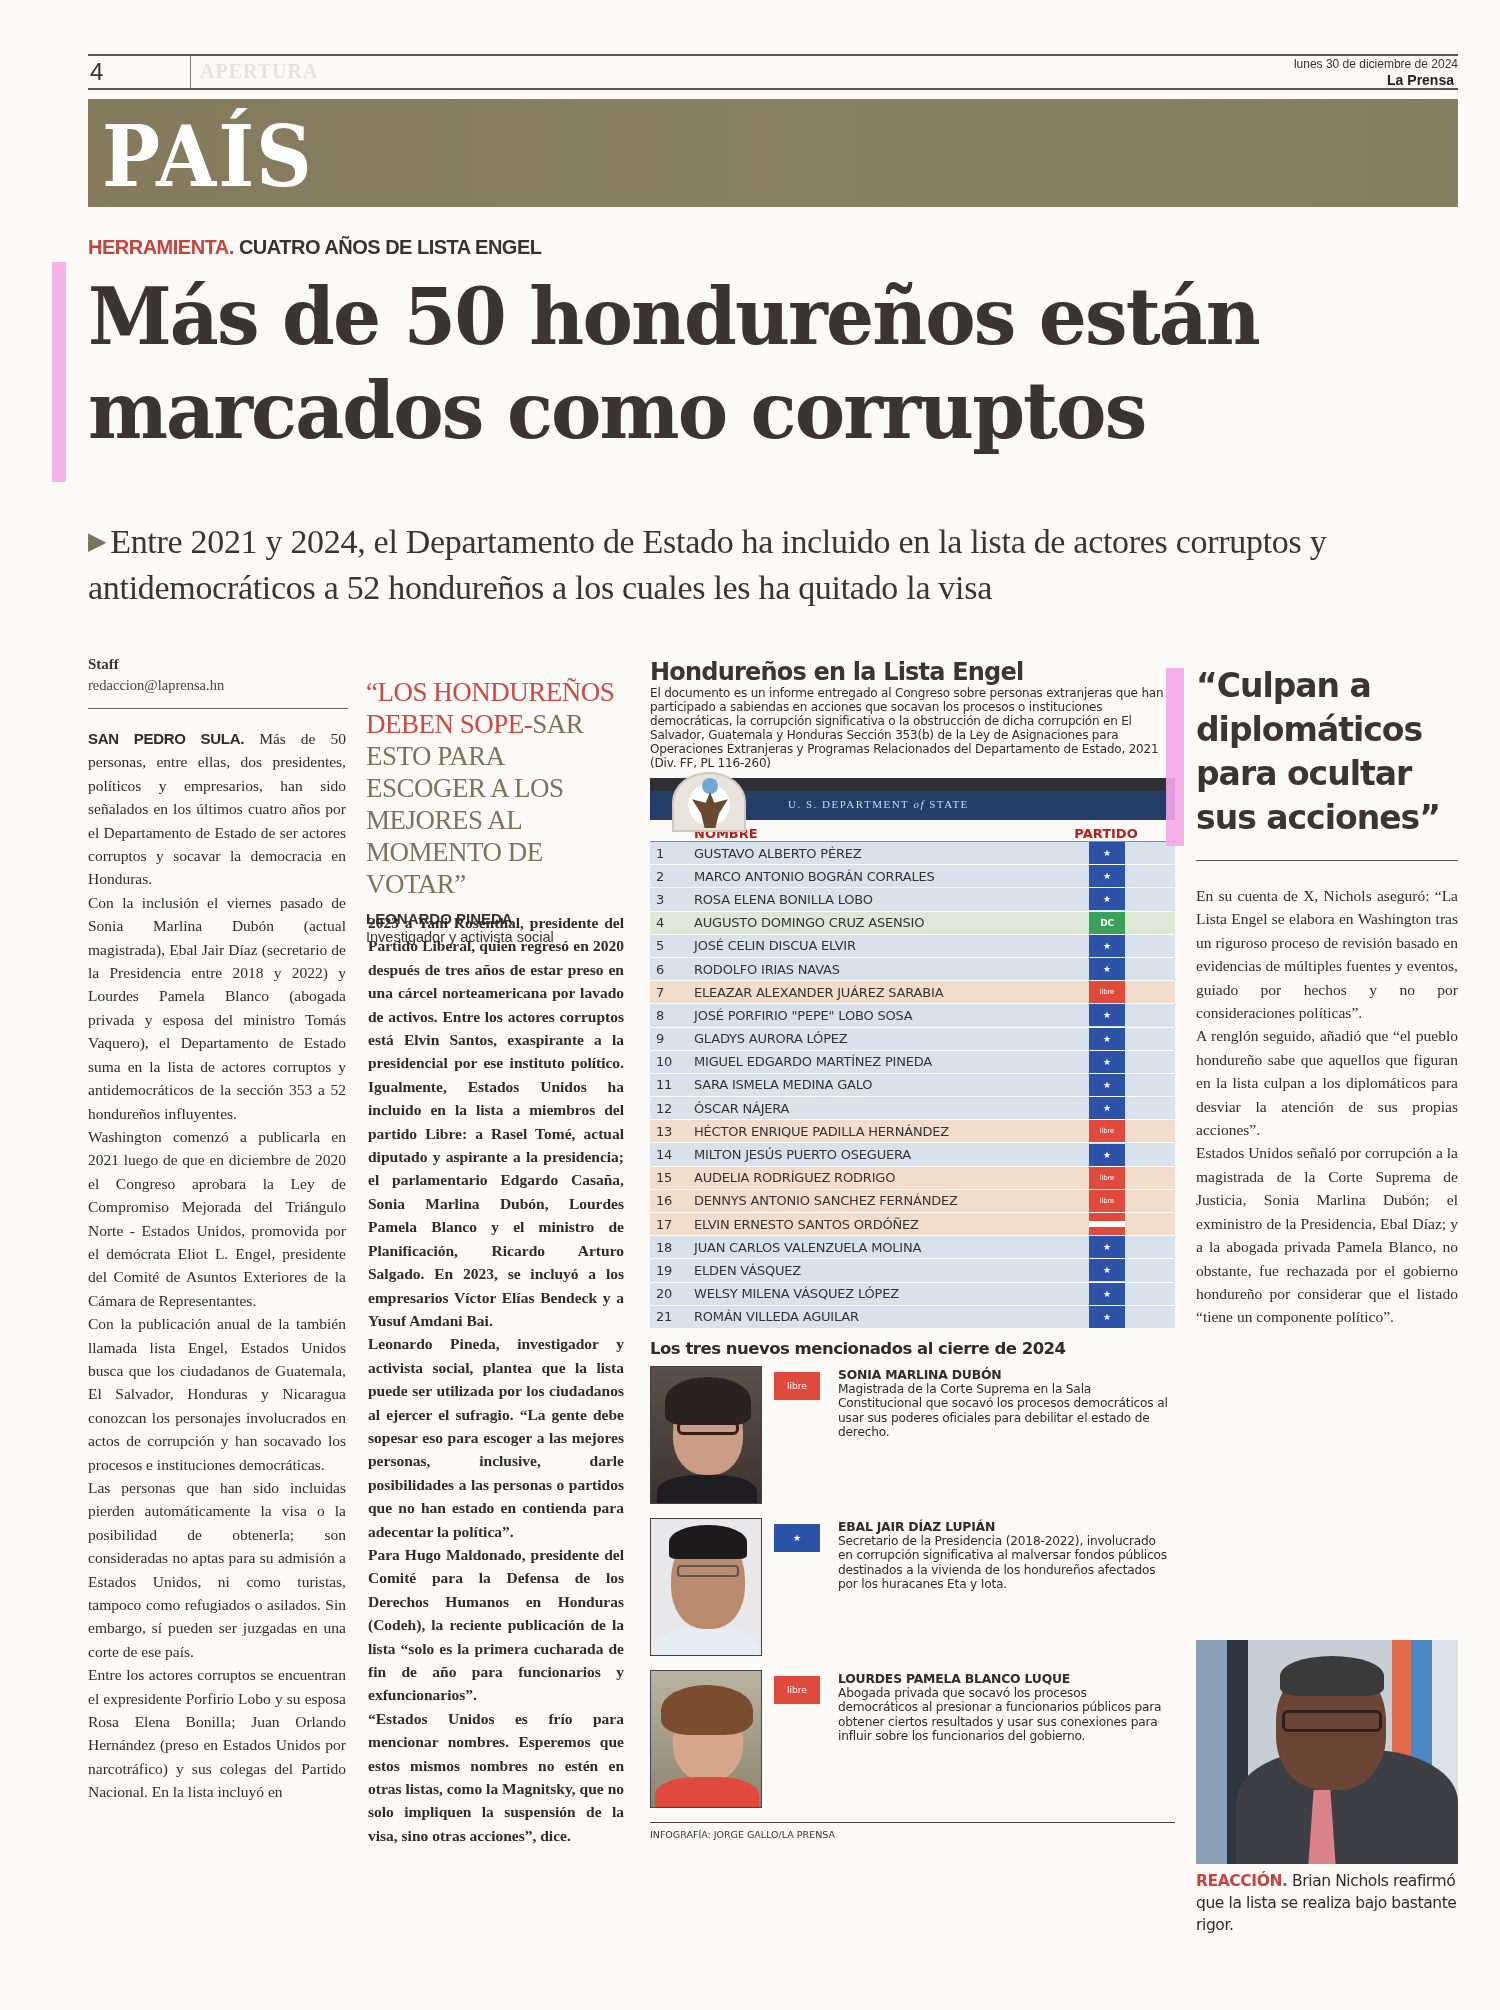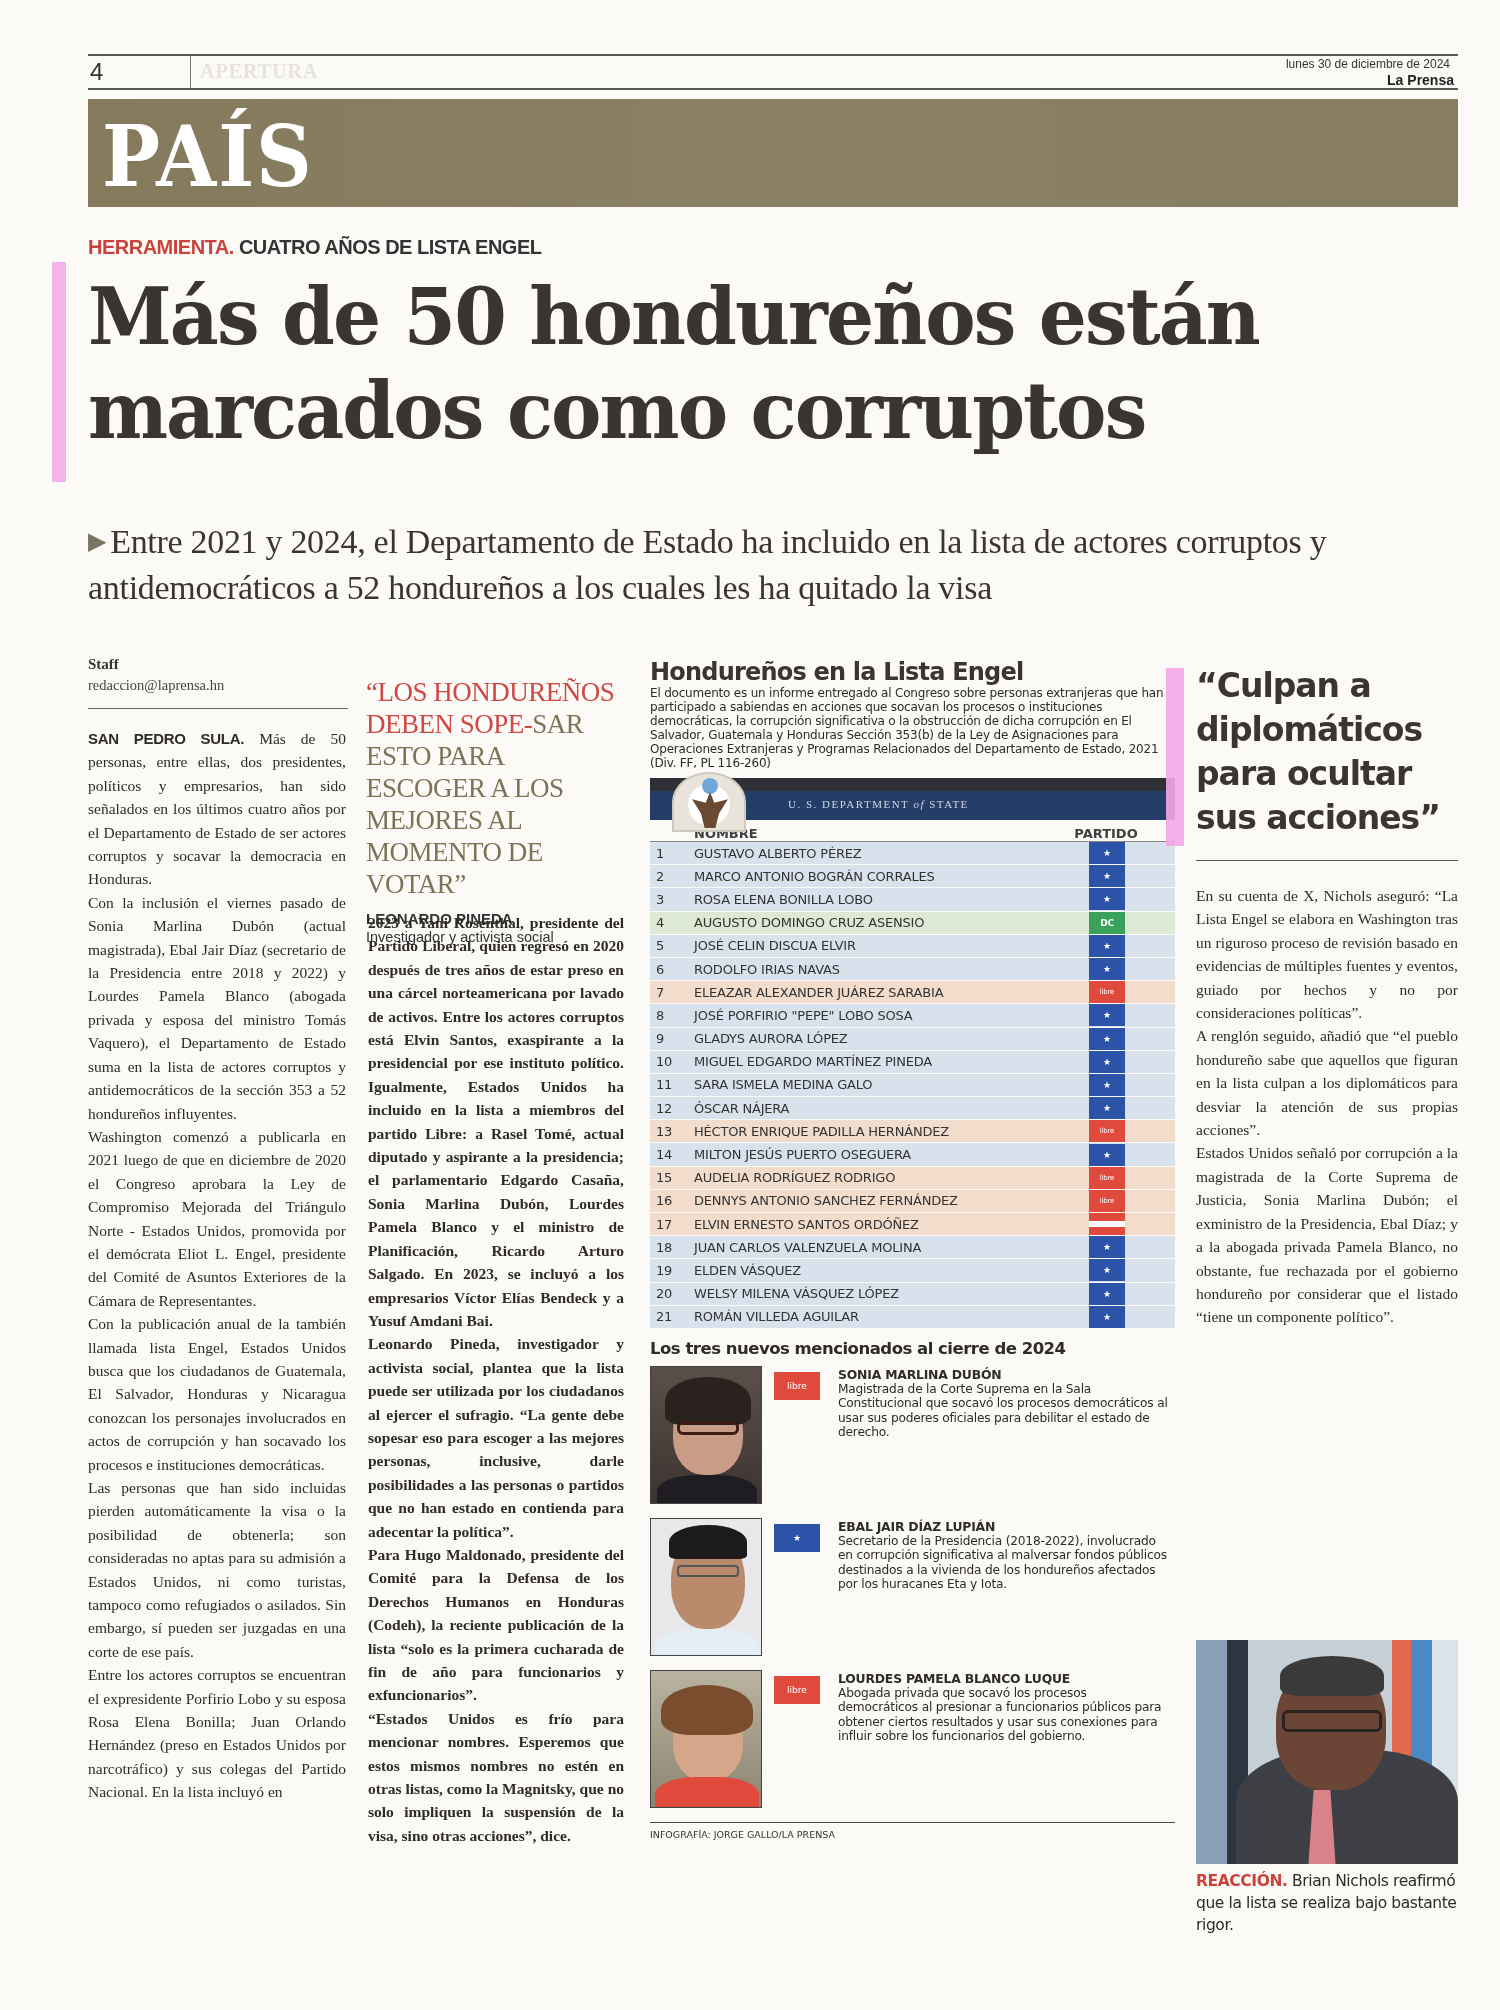--- a/index.html
+++ b/index.html
@@ -5,21 +5,21 @@
   * { box-sizing: border-box; margin: 0; padding: 0; }
   html, body { width: 1500px; height: 2010px; background: #fbfaf7; overflow: hidden; }
   body { position: relative; font-family: "DejaVu Serif", serif; color: #2e2b29; }
 
   
   .folio { position: absolute; left: 88px; top: 54px; width: 1370px; height: 36px;
            border-top: 2px solid #5a5855; border-bottom: 2px solid #5a5855; }
   .folio .page-num { position: absolute; left: 2px; top: 2px; font: 24px "Liberation Sans", sans-serif; color: #333; }
   .folio .sep { position: absolute; left: 102px; top: 0; width: 1px; height: 32px; background: #777; }
   .folio .section-ghost { position: absolute; left: 112px; top: 4px; font: bold 20px "Liberation Serif", serif; color: #e6e3df; letter-spacing: 1px; }
-  .folio .date { position: absolute; right: 8px; top: 1px; font: 12px "Liberation Sans", sans-serif; color: #333; }
+  .folio .date { position: absolute; right: 0; top: 1px; font: 12px "Liberation Sans", sans-serif; color: #333; }
   .folio .paper { position: absolute; right: 4px; top: 16px; font: bold 14px "Liberation Sans", sans-serif; color: #222; }
 
   
   .band { position: absolute; left: 88px; top: 99px; width: 1370px; height: 108px;
           background: linear-gradient(90deg, #857a5c, #8a8064 50%, #877d61); }
   .band .title { position: absolute; left: 14px; top: 8px; font: bold 84px "DejaVu Serif", serif; color: #fff;
                  letter-spacing: 2px; transform: scaleX(0.92); transform-origin: left; }
 
   
   .kicker { position: absolute; left: 88px; top: 236px; font: bold 20px "Liberation Sans", sans-serif; letter-spacing: -0.5px; }
@@ -60,21 +60,21 @@
   .info .i-desc { font: 12px/14px "DejaVu Sans", sans-serif; color: #2e2b29; margin-top: 2px; letter-spacing: -0.2px; }
   .dos-banner { position: relative; margin-top: 8px; height: 42px; background: linear-gradient(180deg, #2f3035 0 30%, #243e68 30% 100%); }
   .dos-banner .seal { position: absolute; left: 22px; top: -6px; width: 74px; height: 60px; border-radius: 50% 50% 0 0;
                       background: radial-gradient(circle at 50% 55%, #fff 0 44%, #e8e4dc 45% 100%); border: 2px solid #cfc9bd; overflow: hidden; }
   .dos-banner .seal .eagle { position: absolute; left: 18px; top: 18px; width: 36px; height: 36px; background: #6b4a33;
                              clip-path: polygon(50% 0, 62% 30%, 100% 20%, 75% 60%, 65% 100%, 35% 100%, 25% 60%, 0 20%, 38% 30%); }
   .dos-banner .seal .glory { position: absolute; left: 28px; top: 4px; width: 16px; height: 16px; border-radius: 50%; background: #6fa8d8; }
   .dos-banner .dos-text { position: absolute; left: 138px; top: 20px; font: 11px "Liberation Serif", serif; color: #cfd6e6; letter-spacing: 1.5px; }
   .dos-banner .dos-text i { font-style: italic; }
 
-  .tbl-head { display: flex; height: 22px; align-items: flex-end; font: bold 13px "DejaVu Sans", sans-serif; color: #404040; border-bottom: 1px solid #888; }
+  .tbl-head { display: flex; height: 22px; align-items: flex-end; font: bold 13px "DejaVu Sans", sans-serif; color: #b91c1c; border-bottom: 1px solid #888; }
   .tbl-head .h-name { margin-left: 44px; flex: 1; }
   .tbl-head .h-party { width: 86px; text-align: center; margin-right: 26px; }
 
   .row { display: flex; align-items: center; height: 23.2px; border-bottom: 1.5px solid #fbfaf7; font: 13px "DejaVu Sans", sans-serif; color: #333; letter-spacing: -0.2px; }
   .row.nacional { background: #d8e2ec; }
   .row.libre { background: #f2dccb; }
   .row.dc { background: #dde8d5; }
   .row .num { width: 44px; padding-left: 6px; }
   .row .nm { flex: 1; }
   .row .party { width: 36px; height: 22px; margin-right: 50px; display: flex; align-items: center; justify-content: center;

